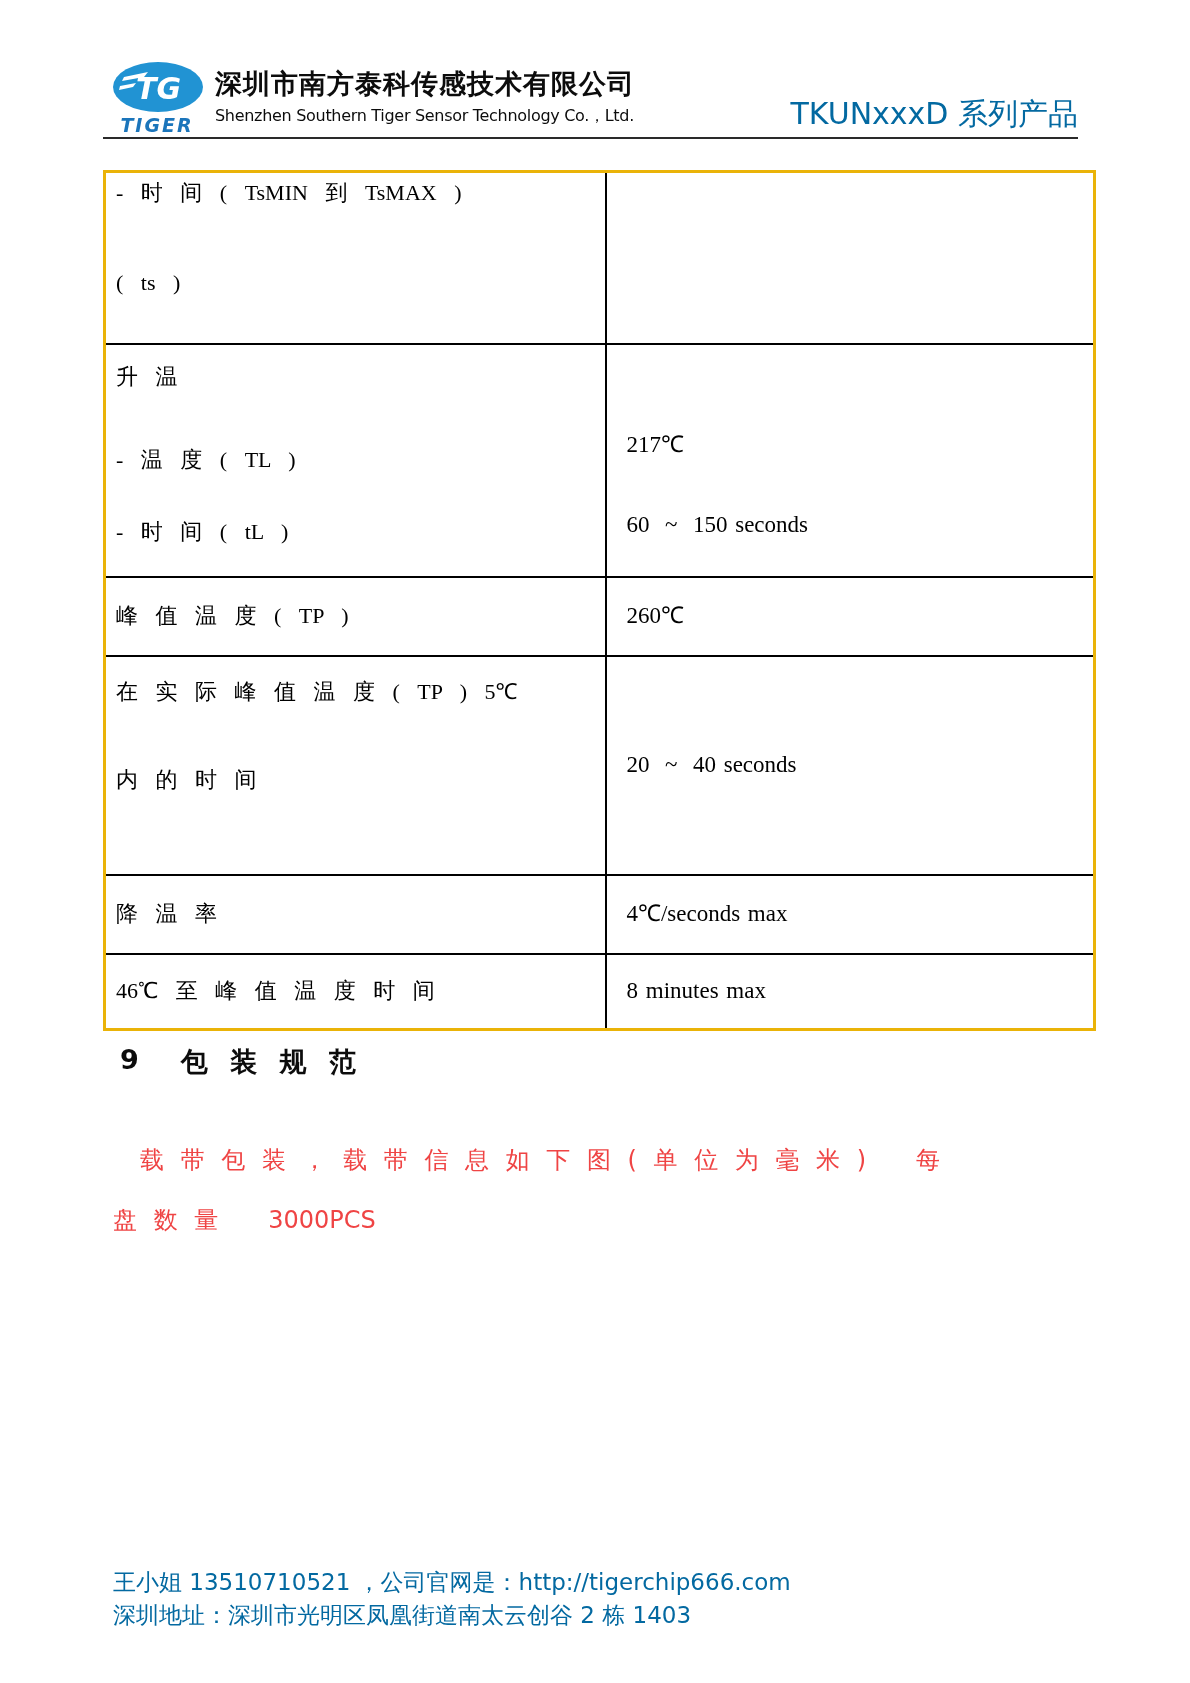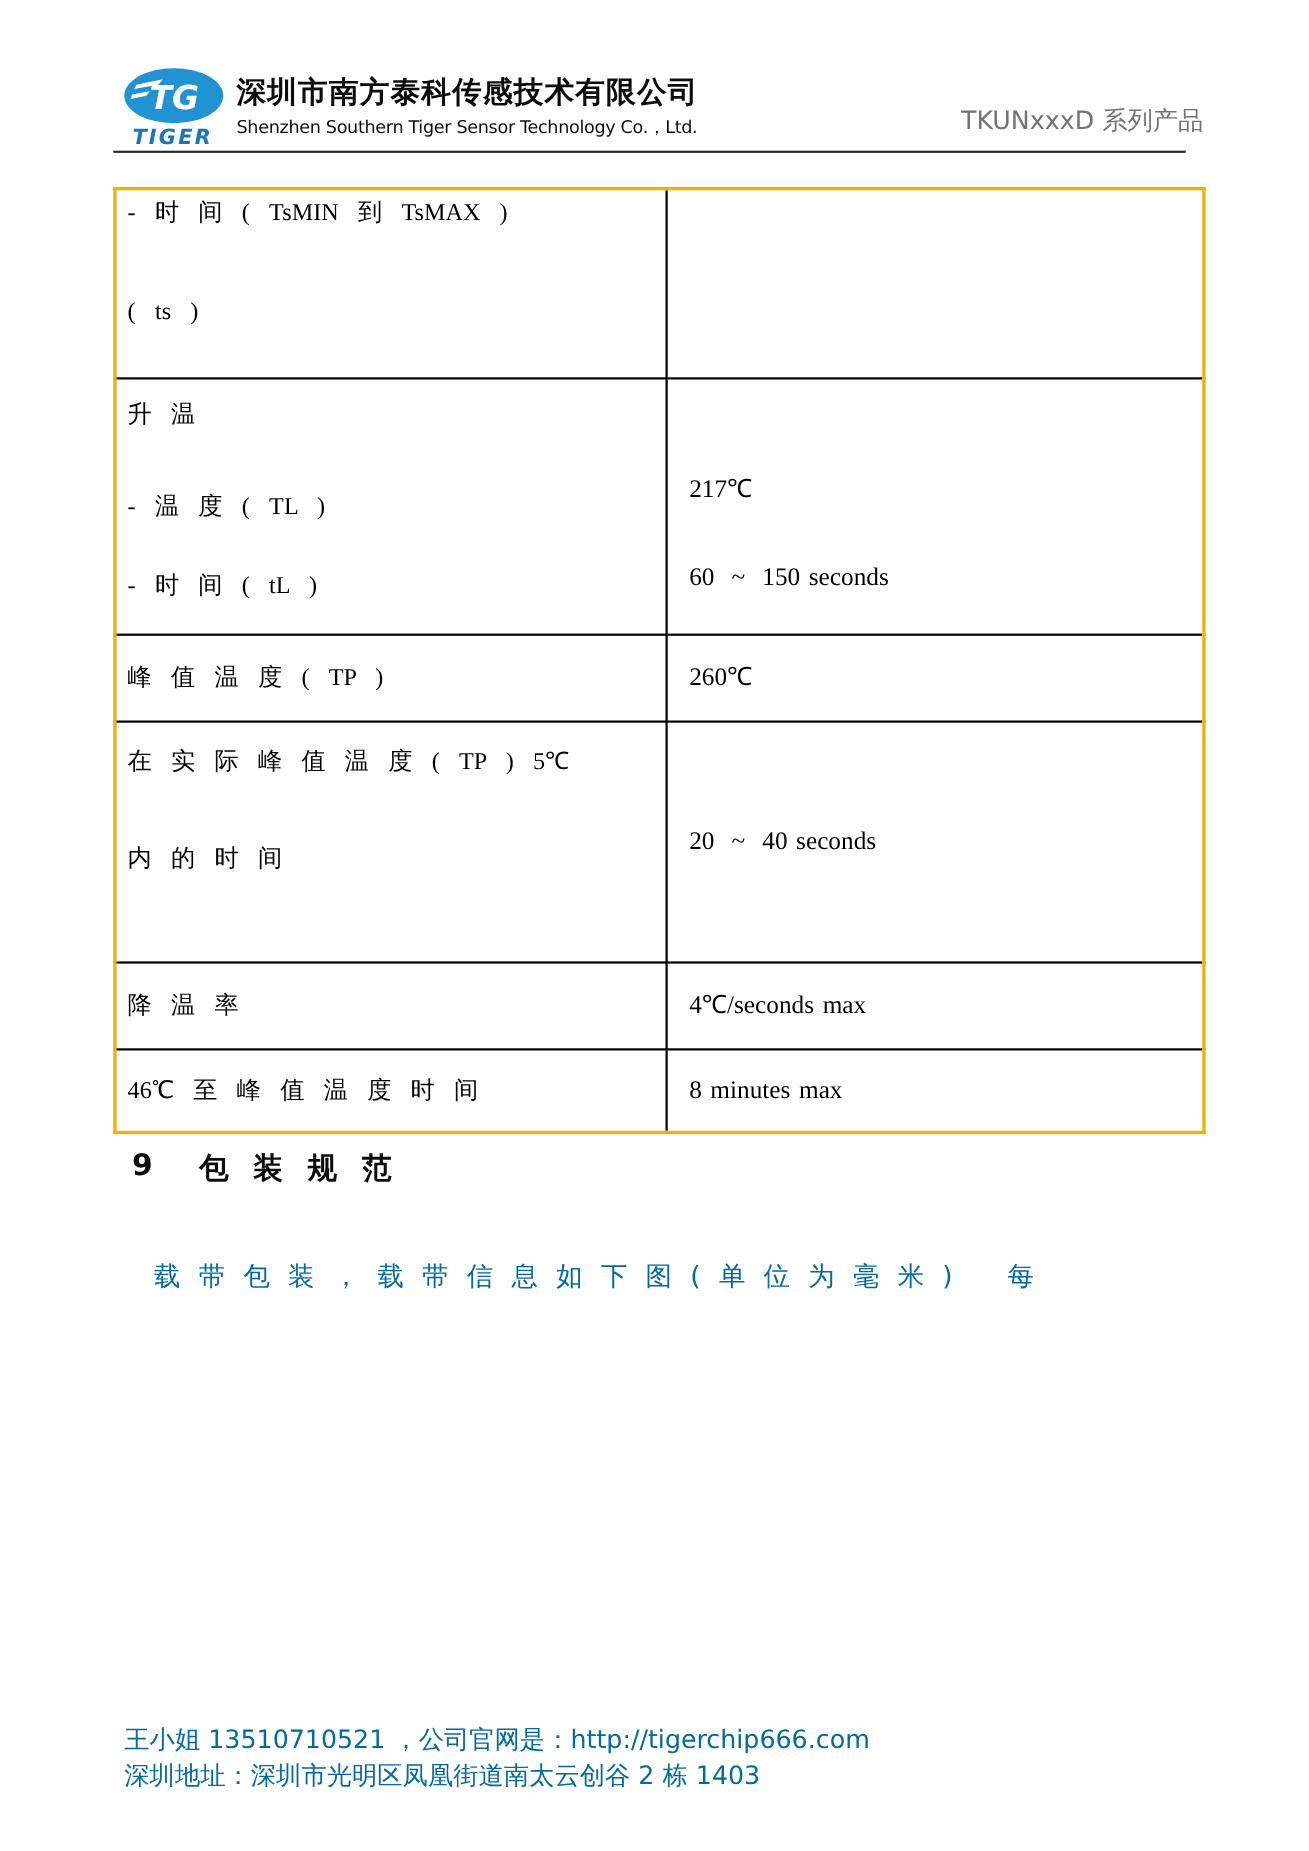--- a/index.html
+++ b/index.html
@@ -18,22 +18,22 @@
   }
   .company-cn{
     position:absolute;left:215px;top:66px;
     font-size:27px;font-weight:bold;letter-spacing:1px;color:#0c0c0c;white-space:pre;
   }
   .company-en{
     position:absolute;left:215px;top:106px;
     font-size:16px;color:#0c0c0c;letter-spacing:-0.3px;white-space:pre;
   }
   .product-series{
-    position:absolute;right:96px;top:94px;
-    font-size:23px;color:#737373;white-space:pre;
+    position:absolute;right:112px;top:94px;
+    font-size:30px;color:#0369a1;white-space:pre;
   }
   .header-divider{
     position:absolute;left:103px;top:137px;width:975px;height:2px;background:#2a2a2a;
   }
   
   .spec-table{
     position:absolute;left:103px;top:170px;width:990px;
     border-collapse:collapse;table-layout:fixed;
   }
   .spec-table{border:3px solid #eab308;font-family:Liberation Serif, serif;}
@@ -52,21 +52,21 @@
   .section-heading{
     position:absolute;left:120px;top:1044px;
     display:flex;align-items:flex-start;
     font-size:27px;font-weight:bold;color:#0c0c0c;
   }
   .section-number{white-space:pre;}
   .section-title{margin-left:42px;word-spacing:13px;white-space:pre;}
   
   .body-paragraph{
     position:absolute;left:113px;top:1143px;width:880px;
-    font-size:24px;color:#0369a1;
+    font-size:24px;color:#ef4444;
   }
   .para-line{height:34px;line-height:34px;white-space:pre;word-spacing:9px;}
   .para-line.indent{margin-left:27px;}
   .para-line.second{margin-top:26px;}
   
   .page-footer{
     position:absolute;left:113px;top:1566px;
     font-size:23px;color:#0369a1;
   }
   .footer-line{height:33px;line-height:33px;white-space:pre;}
@@ -156,20 +156,21 @@
     </tbody>
   </table>
 
   <div class="section-heading">
     <span class="section-number">9</span>
     <span class="section-title">包 装 规 范</span>
   </div>
 
   <div class="body-paragraph">
     <div class="para-line indent">载 带 包 装 ， 载 带 信 息 如 下 图 ( 单 位 为 毫 米 )   每</div>
+    <div class="para-line second">盘 数 量   3000PCS</div>
   </div>
 
   <div class="page-footer">
     <div class="footer-line">王小姐 13510710521 ，公司官网是：http://tigerchip666.com</div>
     <div class="footer-line">深圳地址：深圳市光明区凤凰街道南太云创谷 2 栋 1403</div>
   </div>
 
 </div>
 
 </body></html>

